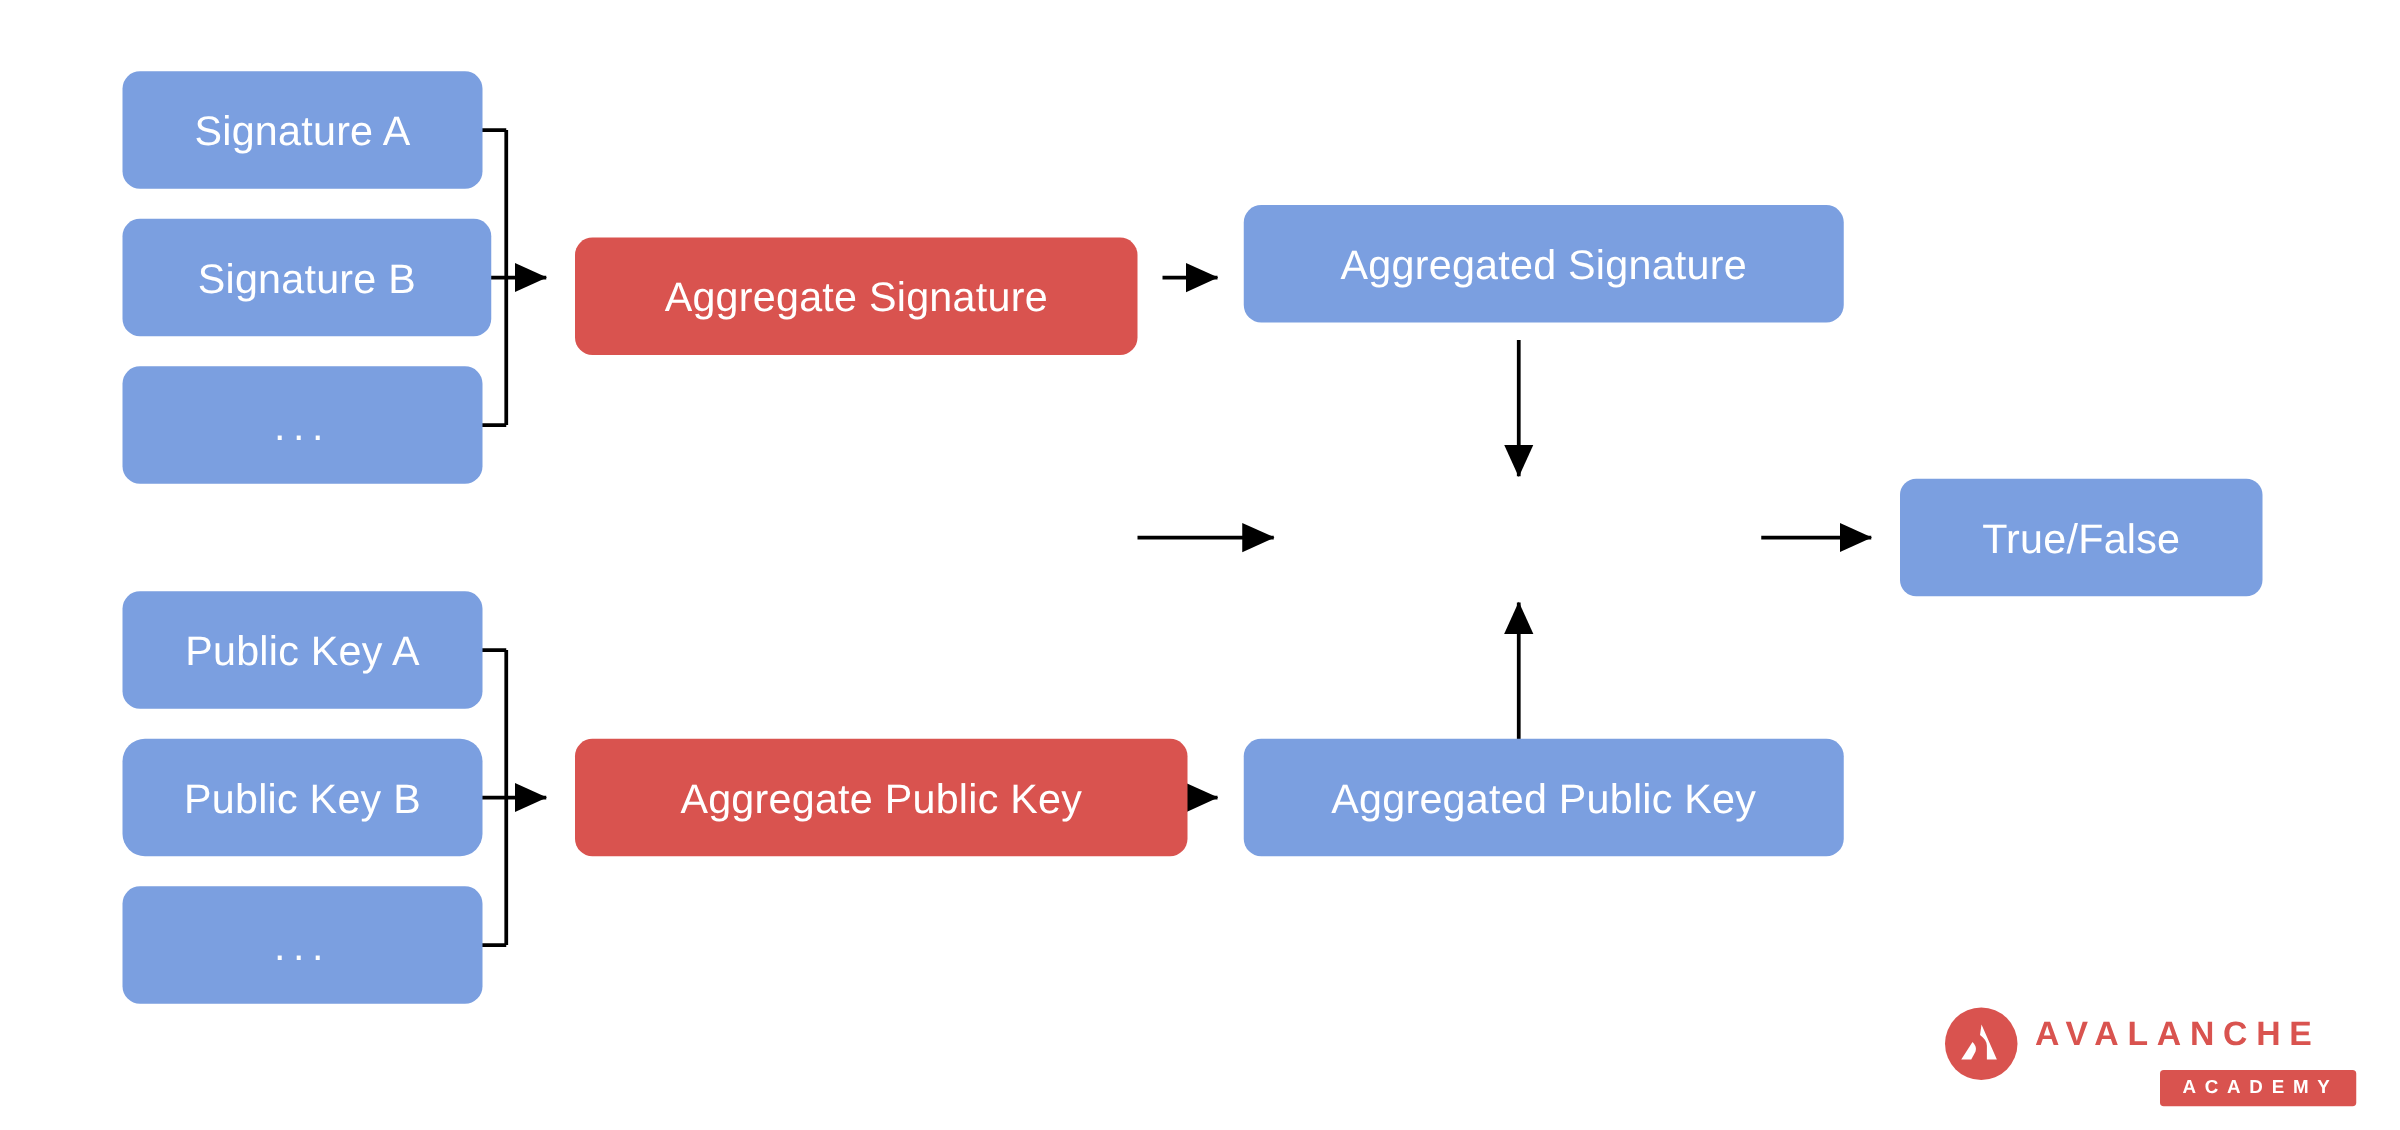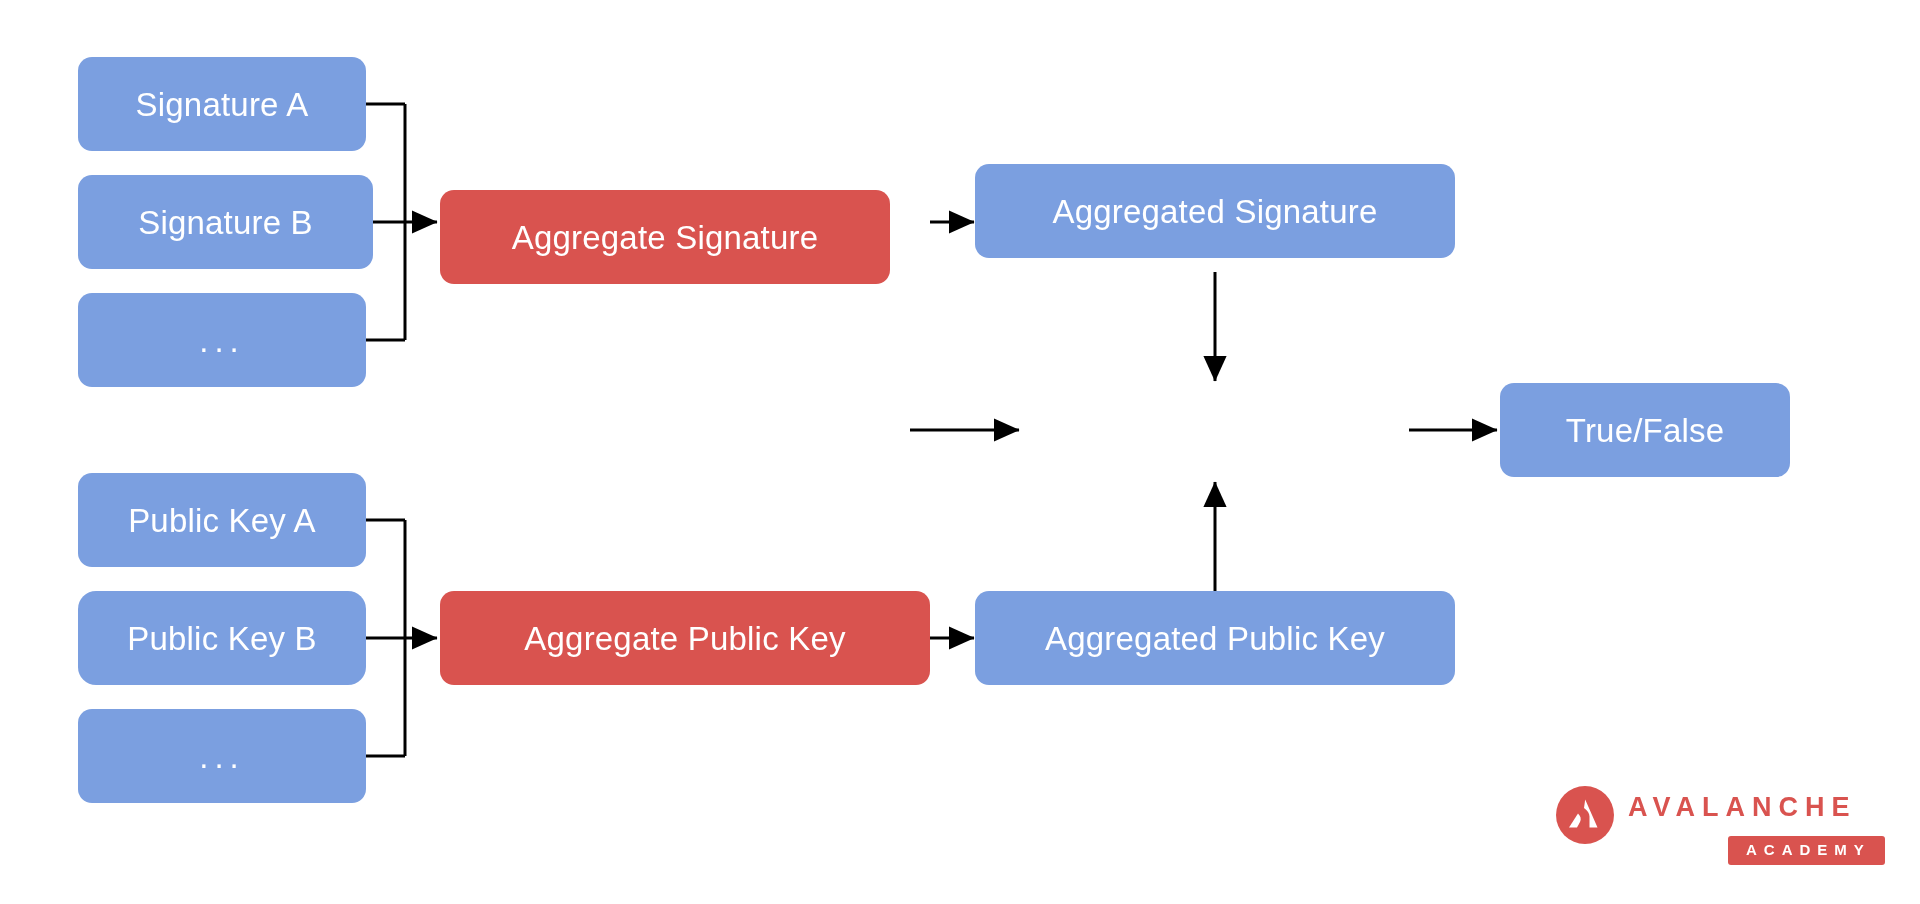--- a/index.html
+++ b/index.html
@@ -32,34 +32,35 @@
     box-sizing: border-box;
     display: flex;
     align-items: center;
     justify-content: center;
     border-radius: 14px;
     color: #ffffff;
     font-size: 33px;
     line-height: 1;
     letter-spacing: 0.2px;
     white-space: nowrap;
+    margin-left: 20px;
   }
   .node.blue  { background: #7B9FE0; }
   .node.red   { background: #D9534F; }
   .node.bold  { font-weight: bold; }
   .node.ellipsis {
     font-size: 33px;
     letter-spacing: 6px;
   }
 
   
   #brand-logo {
     position: absolute;
     left: 1556px;
-    top: 784px;
+    top: 804px;
     width: 340px;
     height: 80px;
   }
   #brand-mark {
     position: absolute;
     left: 0px;
     top: 2px;
     width: 58px;
     height: 58px;
     border-radius: 50%;
@@ -152,21 +153,21 @@
   <div class="node blue" style="left:78px; top:175px; width:295px; height:94px;">Signature B</div>
 
   <div class="node blue ellipsis" style="left:78px; top:293px; width:288px; height:94px;">...</div>
 
   <div class="node red" style="left:440px; top:190px; width:450px; height:94px;">Aggregate Signature</div>
 
   <div class="node blue" style="left:975px; top:164px; width:480px; height:94px;">Aggregated Signature</div>
 
 
 
-  <div class="node blue" style="left:1500px; top:383px; width:290px; height:94px;">True/False</div>
+  <div class="node blue" style="left:1500px; top:383px; width:290px; height:94px;border-radius:13px;">True/False</div>
 
   <div class="node blue" style="left:78px; top:473px; width:288px; height:94px;">Public Key A</div>
 
   <div class="node blue" style="left:78px; top:591px; width:288px; height:94px;border-radius:18px;">Public Key B</div>
 
   <div class="node blue ellipsis" style="left:78px; top:709px; width:288px; height:94px;">...</div>
 
   <div class="node red" style="left:440px; top:591px; width:490px; height:94px;">Aggregate Public Key</div>
 
   <div class="node blue" style="left:975px; top:591px; width:480px; height:94px;">Aggregated Public Key</div>

